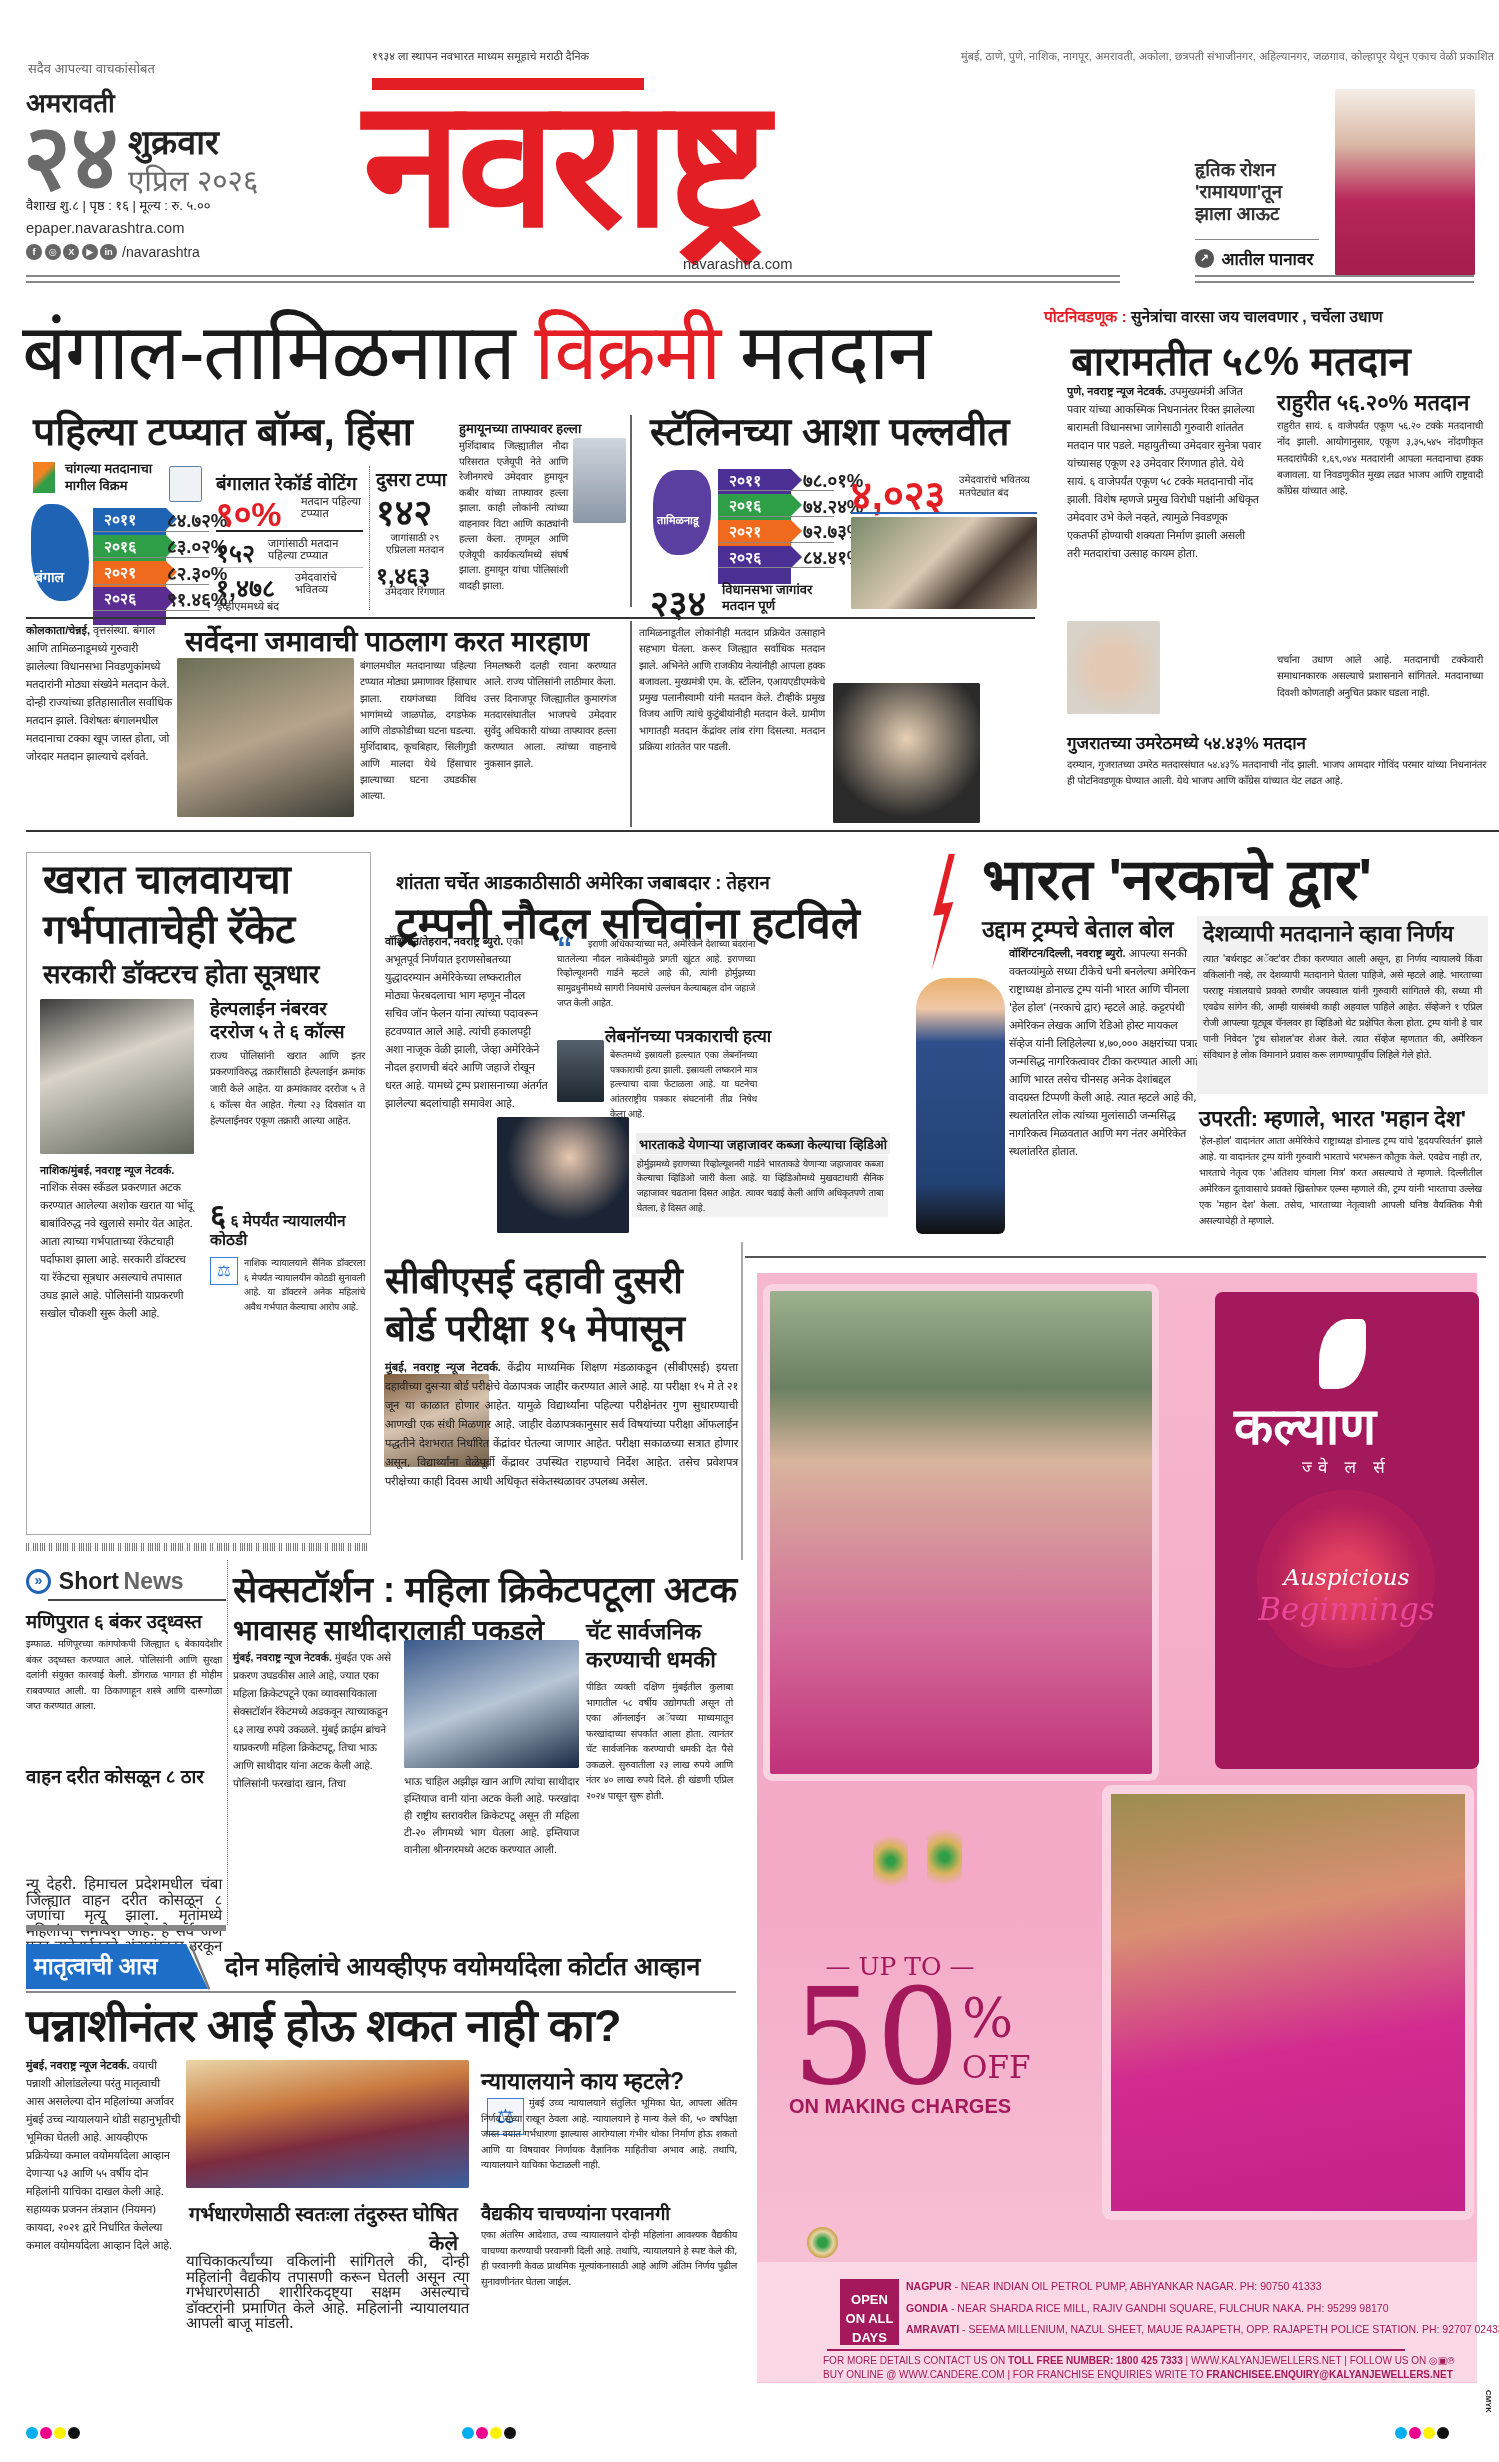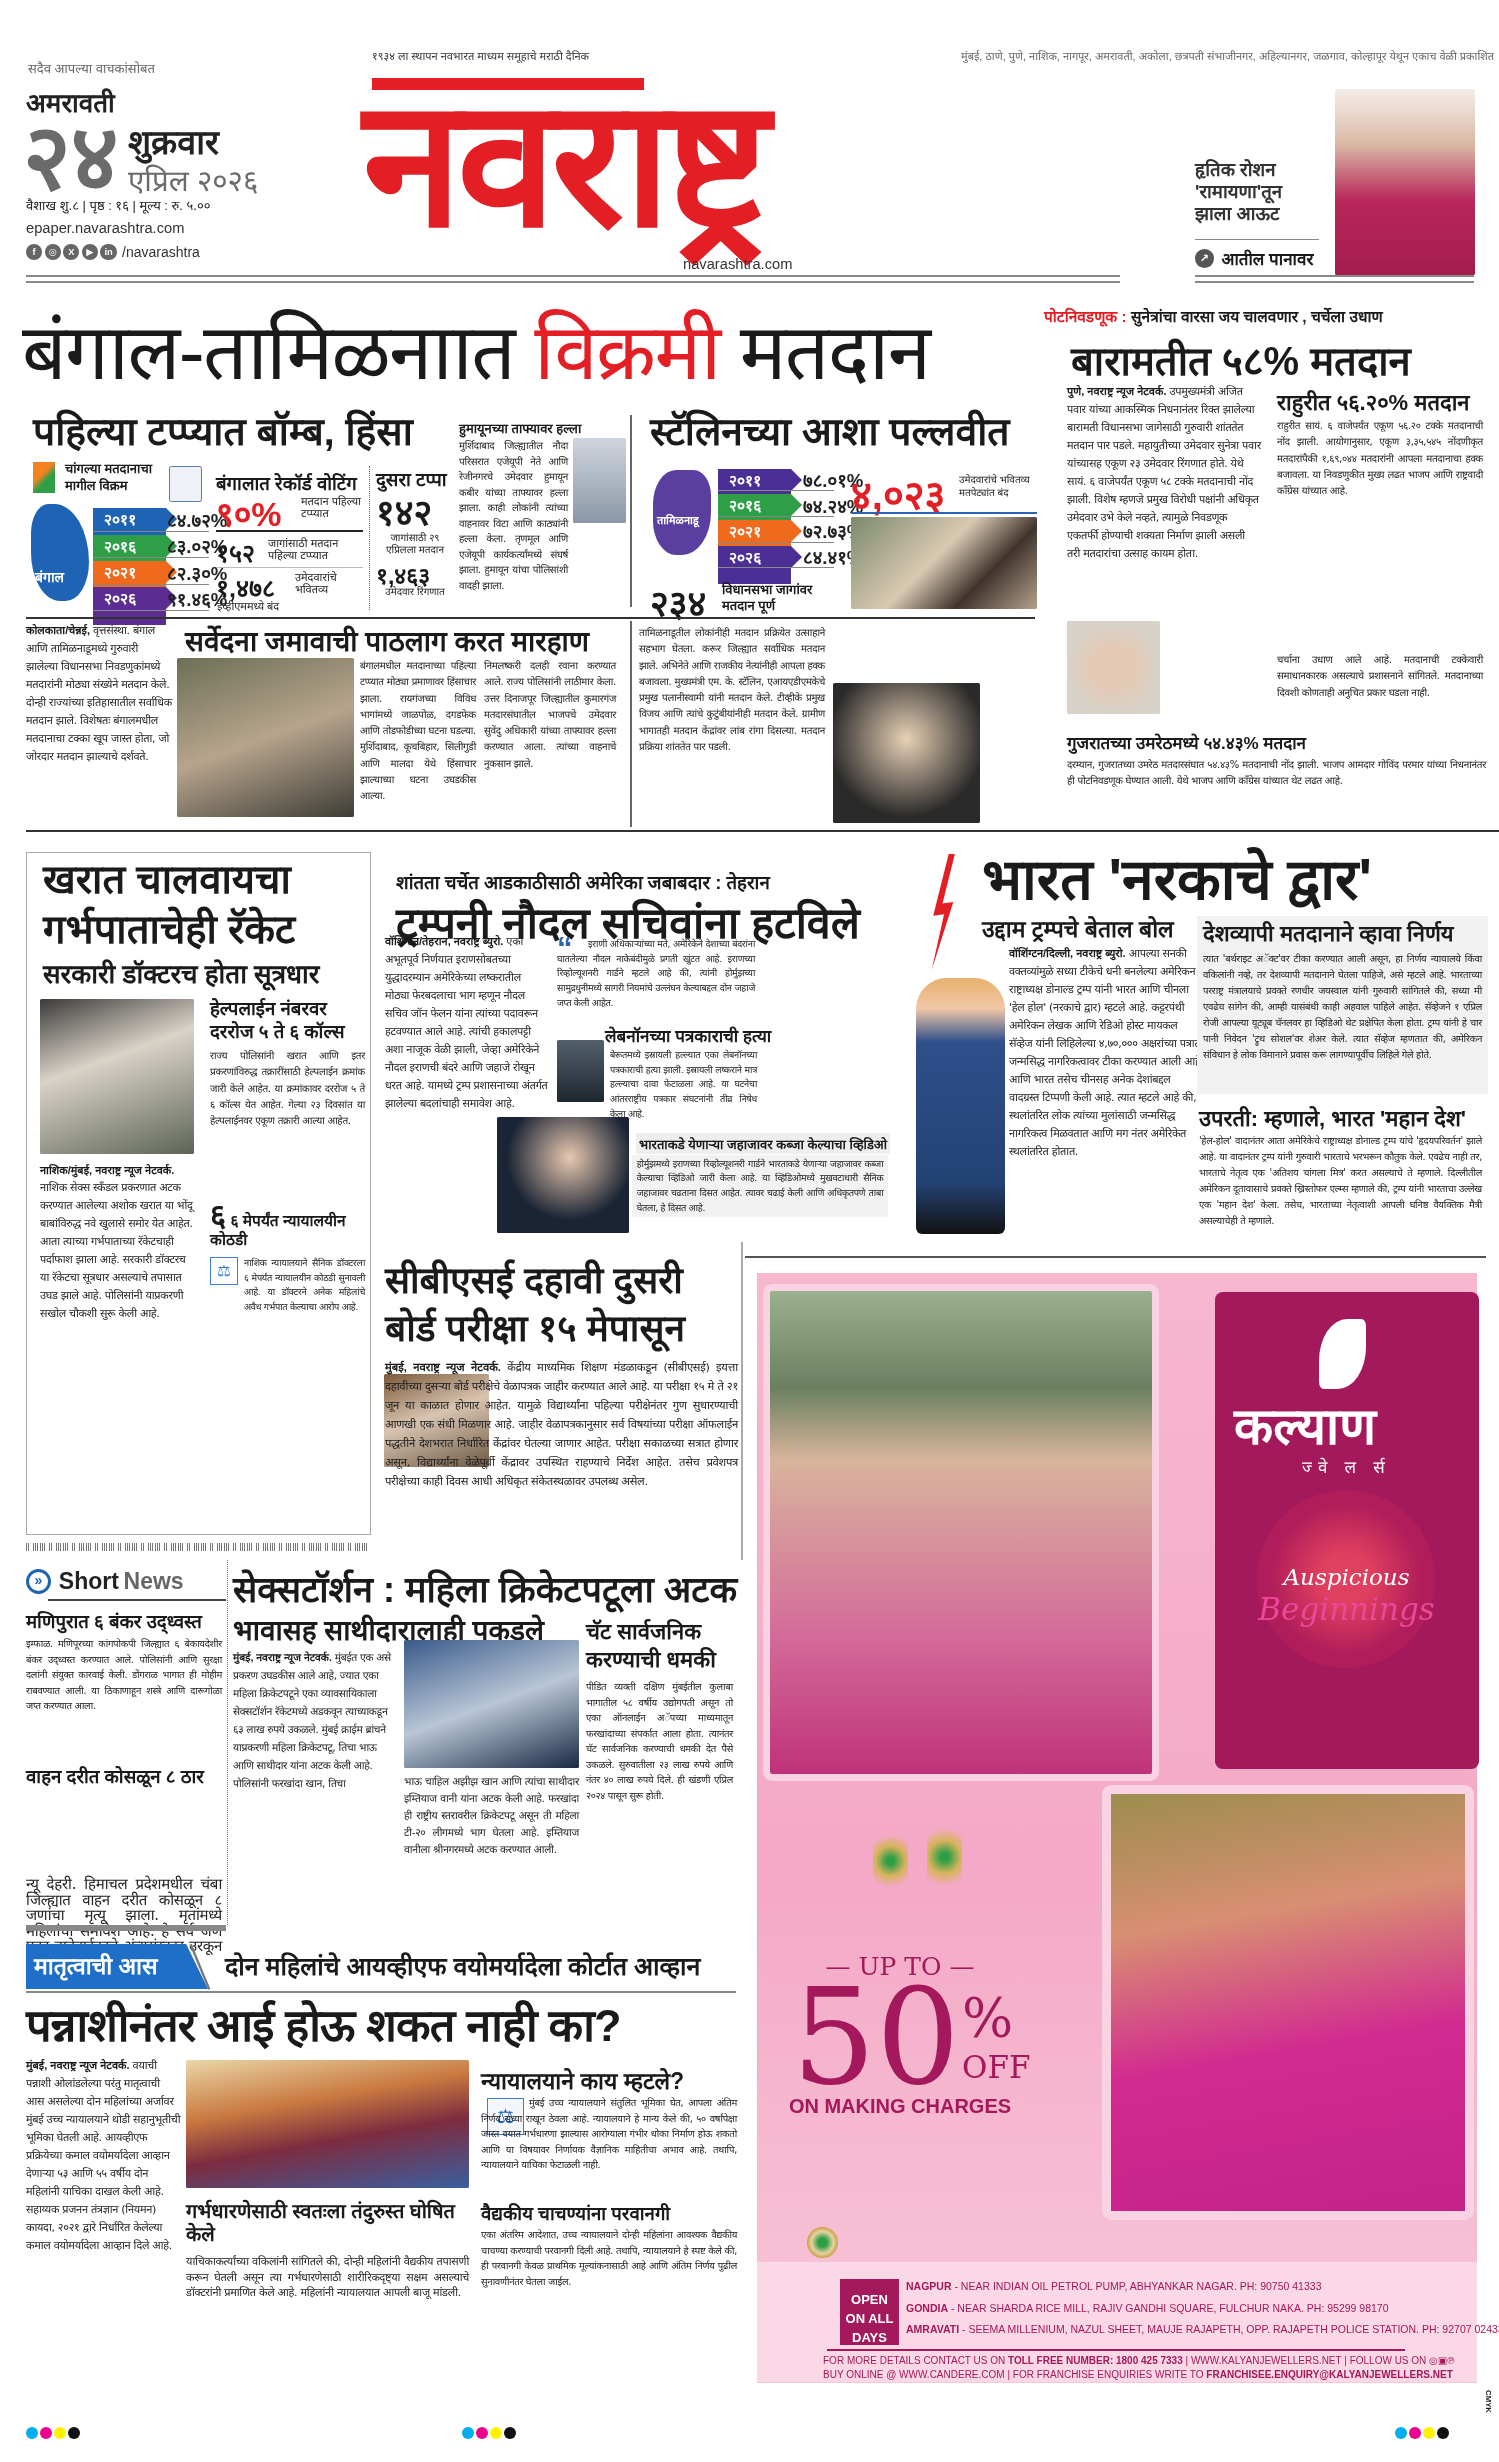--- a/index.html
+++ b/index.html
@@ -275,22 +275,22 @@
 <div class="hr" style="left:26px;top:1991px;width:710px;height:1.6px;background:#888"></div>
 <div class="abs" style="left:26px;top:1993px;font-size:45px;font-weight:bold;white-space:nowrap;letter-spacing:-0.8px">पन्नाशीनंतर आई होऊ शकत नाही का?</div>
 <div class="abs" style="left:26px;top:2057px;width:155px;font-size:11px;line-height:17px">
   <span style="font-weight:bold">मुंबई, नवराष्ट्र न्यूज नेटवर्क.</span>
   <span class="body-text" style="font-size:11px">वयाची पन्नाशी ओलांडलेल्या परंतु मातृत्वाची आस असलेल्या दोन महिलांच्या अर्जावर मुंबई उच्च न्यायालयाने थोडी सहानुभूतीची भूमिका घेतली आहे. आयव्हीएफ प्रक्रियेच्या कमाल वयोमर्यादेला आव्हान देणाऱ्या ५३ आणि ५५ वर्षीय दोन महिलांनी याचिका दाखल केली आहे. सहाय्यक प्रजनन तंत्रज्ञान (नियमन) कायदा, २०२१ द्वारे निर्धारित केलेल्या कमाल वयोमर्यादेला आव्हान दिले आहे.</span>
 </div>
 <div class="img" style="left:186px;top:2060px;width:283px;height:128px;background:linear-gradient(170deg,#e9d6a8,#c9793f 35%,#7d2c3f 60%,#3a5fa0)"></div>
 <div class="abs" style="left:481px;top:2064px;font-size:23px;font-weight:bold;white-space:nowrap">न्यायालयाने काय म्हटले?</div>
 <div class="abs" style="left:487px;top:2098px;width:37px;height:37px;border:1.6px solid #3b7dd8;color:#1f63b5;text-align:center;line-height:34px;font-size:20px;background:#f3f7fc">⚖</div>
 <div class="abs body-text" style="left:481px;top:2095px;width:256px;font-size:9.7px;line-height:15.5px;text-indent:48px">मुंबई उच्च न्यायालयाने संतुलित भूमिका घेत, आपला अंतिम निर्णय सध्या राखून ठेवला आहे. न्यायालयाने हे मान्य केले की, ५० वर्षांपेक्षा जास्त वयात गर्भधारणा झाल्यास आरोग्याला गंभीर धोका निर्माण होऊ शकतो आणि या विषयावर निर्णायक वैज्ञानिक माहितीचा अभाव आहे. तथापि, न्यायालयाने याचिका फेटाळली नाही.</div>
-<div class="abs" style="left:186px;top:2200px;width:272px;font-size:20px;font-weight:bold;line-height:23px;text-align:left">गर्भधारणेसाठी स्वतःला तंदुरुस्त घोषित केले</div>
-<div class="abs body-text" style="left:186px;top:2254px;width:283px;font-size:11px;line-height:15.5px">याचिकाकर्त्यांच्या वकिलांनी सांगितले की, दोन्ही महिलांनी वैद्यकीय तपासणी करून घेतली असून त्या गर्भधारणेसाठी शारीरिकदृष्ट्या सक्षम असल्याचे डॉक्टरांनी प्रमाणित केले आहे. महिलांनी न्यायालयात आपली बाजू मांडली.</div>
+<div class="abs" style="left:186px;top:2200px;width:272px;font-size:20px;font-weight:bold;line-height:29px;text-align:right">गर्भधारणेसाठी स्वतःला तंदुरुस्त घोषित केले</div>
+<div class="abs body-text" style="left:186px;top:2254px;width:283px;font-size:15px;line-height:15.5px">याचिकाकर्त्यांच्या वकिलांनी सांगितले की, दोन्ही महिलांनी वैद्यकीय तपासणी करून घेतली असून त्या गर्भधारणेसाठी शारीरिकदृष्ट्या सक्षम असल्याचे डॉक्टरांनी प्रमाणित केले आहे. महिलांनी न्यायालयात आपली बाजू मांडली.</div>
 <div class="abs" style="left:481px;top:2200px;font-size:18.6px;font-weight:bold;white-space:nowrap">वैद्यकीय चाचण्यांना परवानगी</div>
 <div class="abs body-text" style="left:481px;top:2227px;width:256px;font-size:9.7px;line-height:15.5px">एका अंतरिम आदेशात, उच्च न्यायालयाने दोन्ही महिलांना आवश्यक वैद्यकीय चाचण्या करण्याची परवानगी दिली आहे. तथापि, न्यायालयाने हे स्पष्ट केले की, ही परवानगी केवळ प्राथमिक मूल्यांकनासाठी आहे आणि अंतिम निर्णय पुढील सुनावणीनंतर घेतला जाईल.</div>
 
 <div class="abs pink-bg" style="left:757px;top:1273px;width:720px;height:1110px"></div>
 <div class="img" style="left:763px;top:1284px;width:396px;height:497px;border:7.8px solid #f9d3e1;background:linear-gradient(180deg,#9bb08d 0%,#6a8060 20%,#d8b49c 35%,#d46d9a 70%,#c0327a 100%);border-radius:9.3px"></div>
 <div class="abs" style="left:1215px;top:1292px;width:264px;height:477px;background:#a3195b;border-radius:7.8px"></div>
 <div class="abs" style="left:1319px;top:1319px;width:47px;height:70px;background:#fff;border-radius:60% 10% 60% 10%"></div>
 <div class="abs" style="left:1234px;top:1389px;width:225px;text-align:left;font-size:51px;font-weight:bold;color:#fff">कल्याण</div>
 <div class="abs" style="left:1234px;top:1455px;width:225px;text-align:center;font-size:17px;color:#fff;letter-spacing:6.2px">ज्वे ल र्स</div>
 <div class="abs" style="left:1257px;top:1490px;width:178px;height:178px;border-radius:50%;background:radial-gradient(circle,#e0405f 20%,#b11d5a 60%)"></div>

